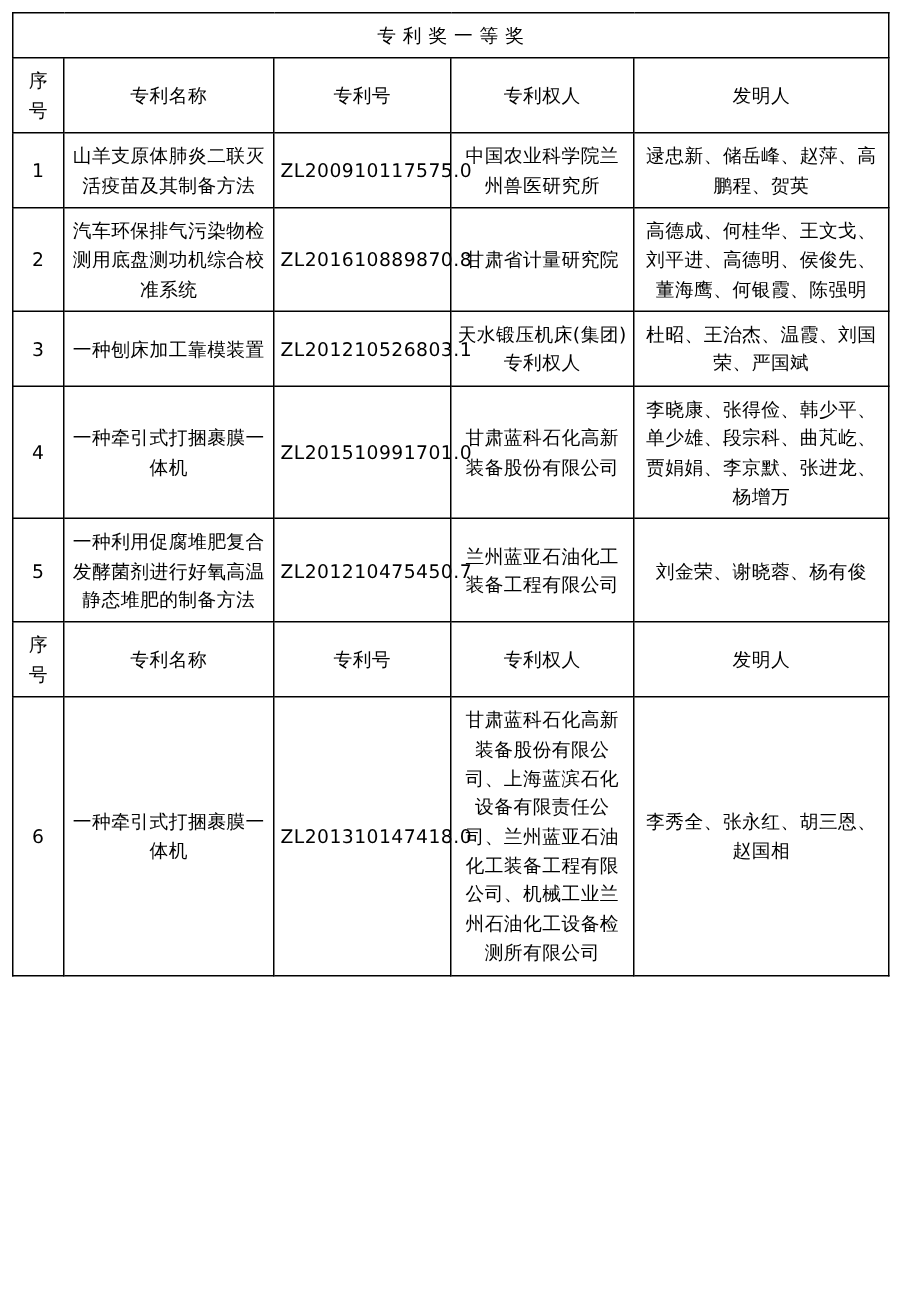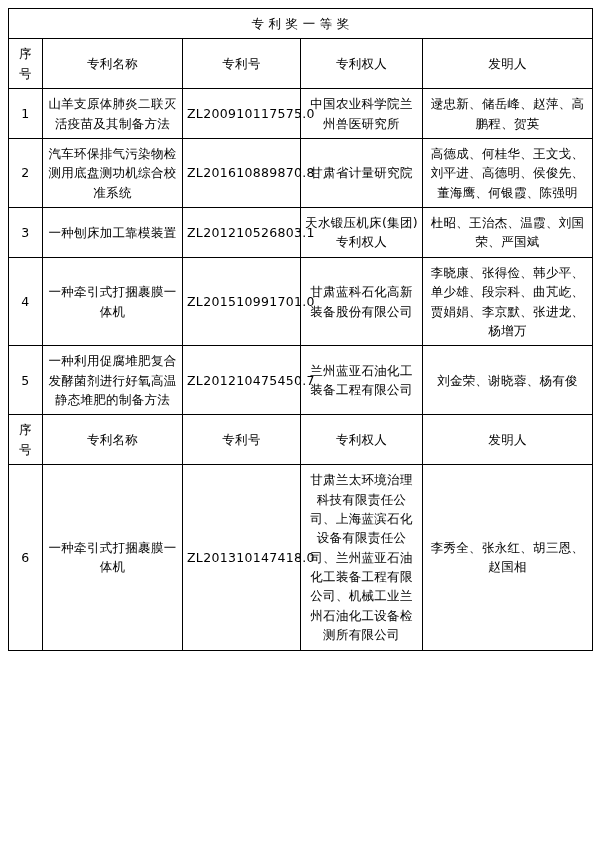--- a/index.html
+++ b/index.html
@@ -133,19 +133,19 @@
         <td>专利名称</td>
         <td>专利号</td>
         <td>专利权人</td>
         <td>发明人</td>
       </tr>
 
       <tr>
         <td>6</td>
         <td class="left">一种牵引式打捆裹膜一体机</td>
         <td class="num-cell">ZL201310147418.0</td>
-        <td class="left">甘肃兰太环境治理科技有限责任公司、上海蓝滨石化设备有限责任公司、兰州蓝亚石油化工装备工程有限公司、机械工业兰州石油化工设备检测所有限公司</td>
+        <td class="left">甘肃蓝科石化高新装备股份有限公司、上海蓝滨石化设备有限责任公司、兰州蓝亚石油化工装备工程有限公司、机械工业兰州石油化工设备检测所有限公司</td>
         <td class="left">李秀全、张永红、胡三恩、赵国相</td>
       </tr>
     </tbody>
   </table>
 
 </div>
 
 </body></html>

